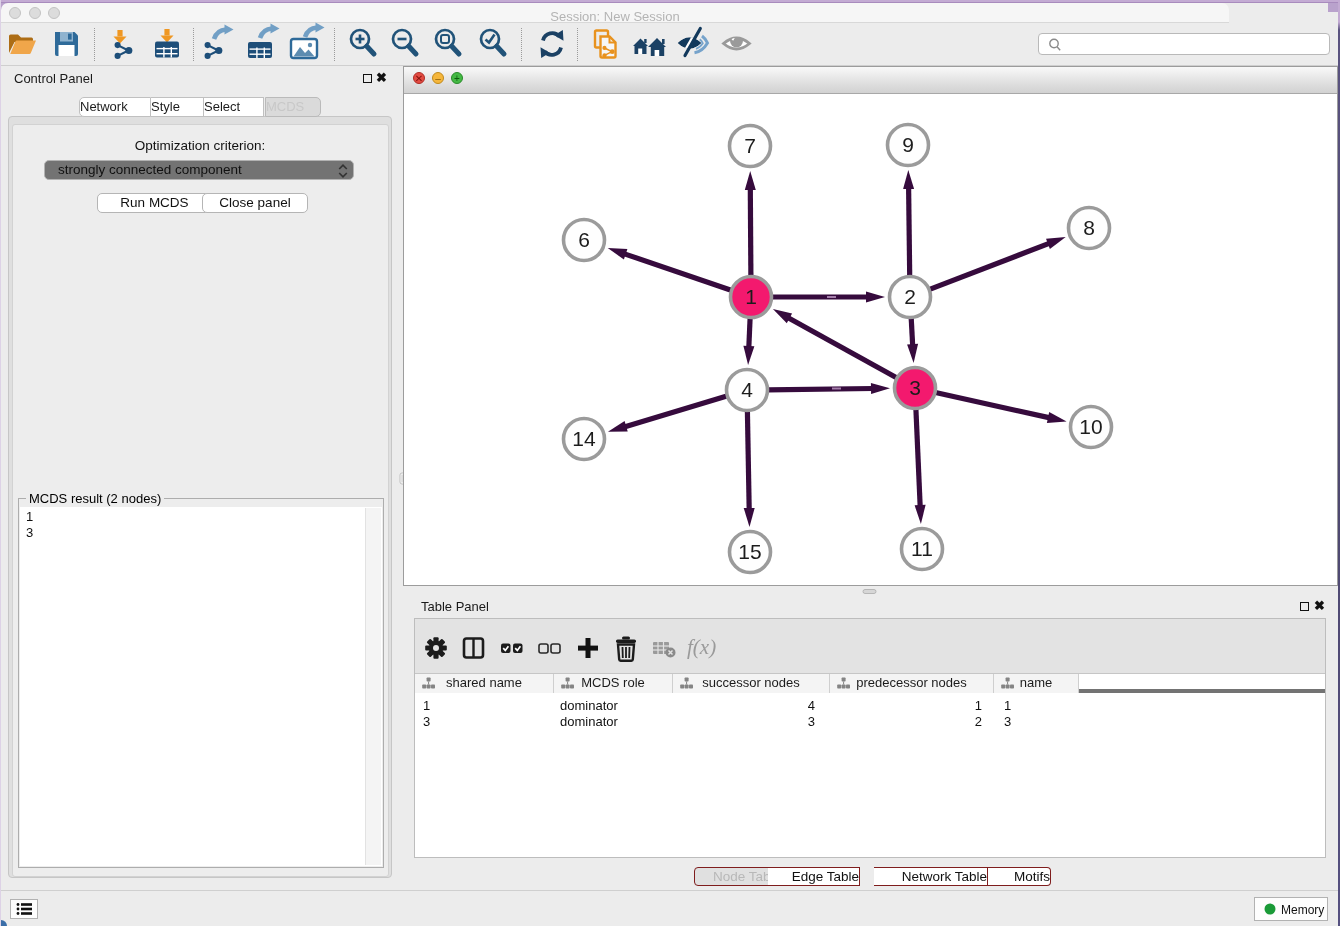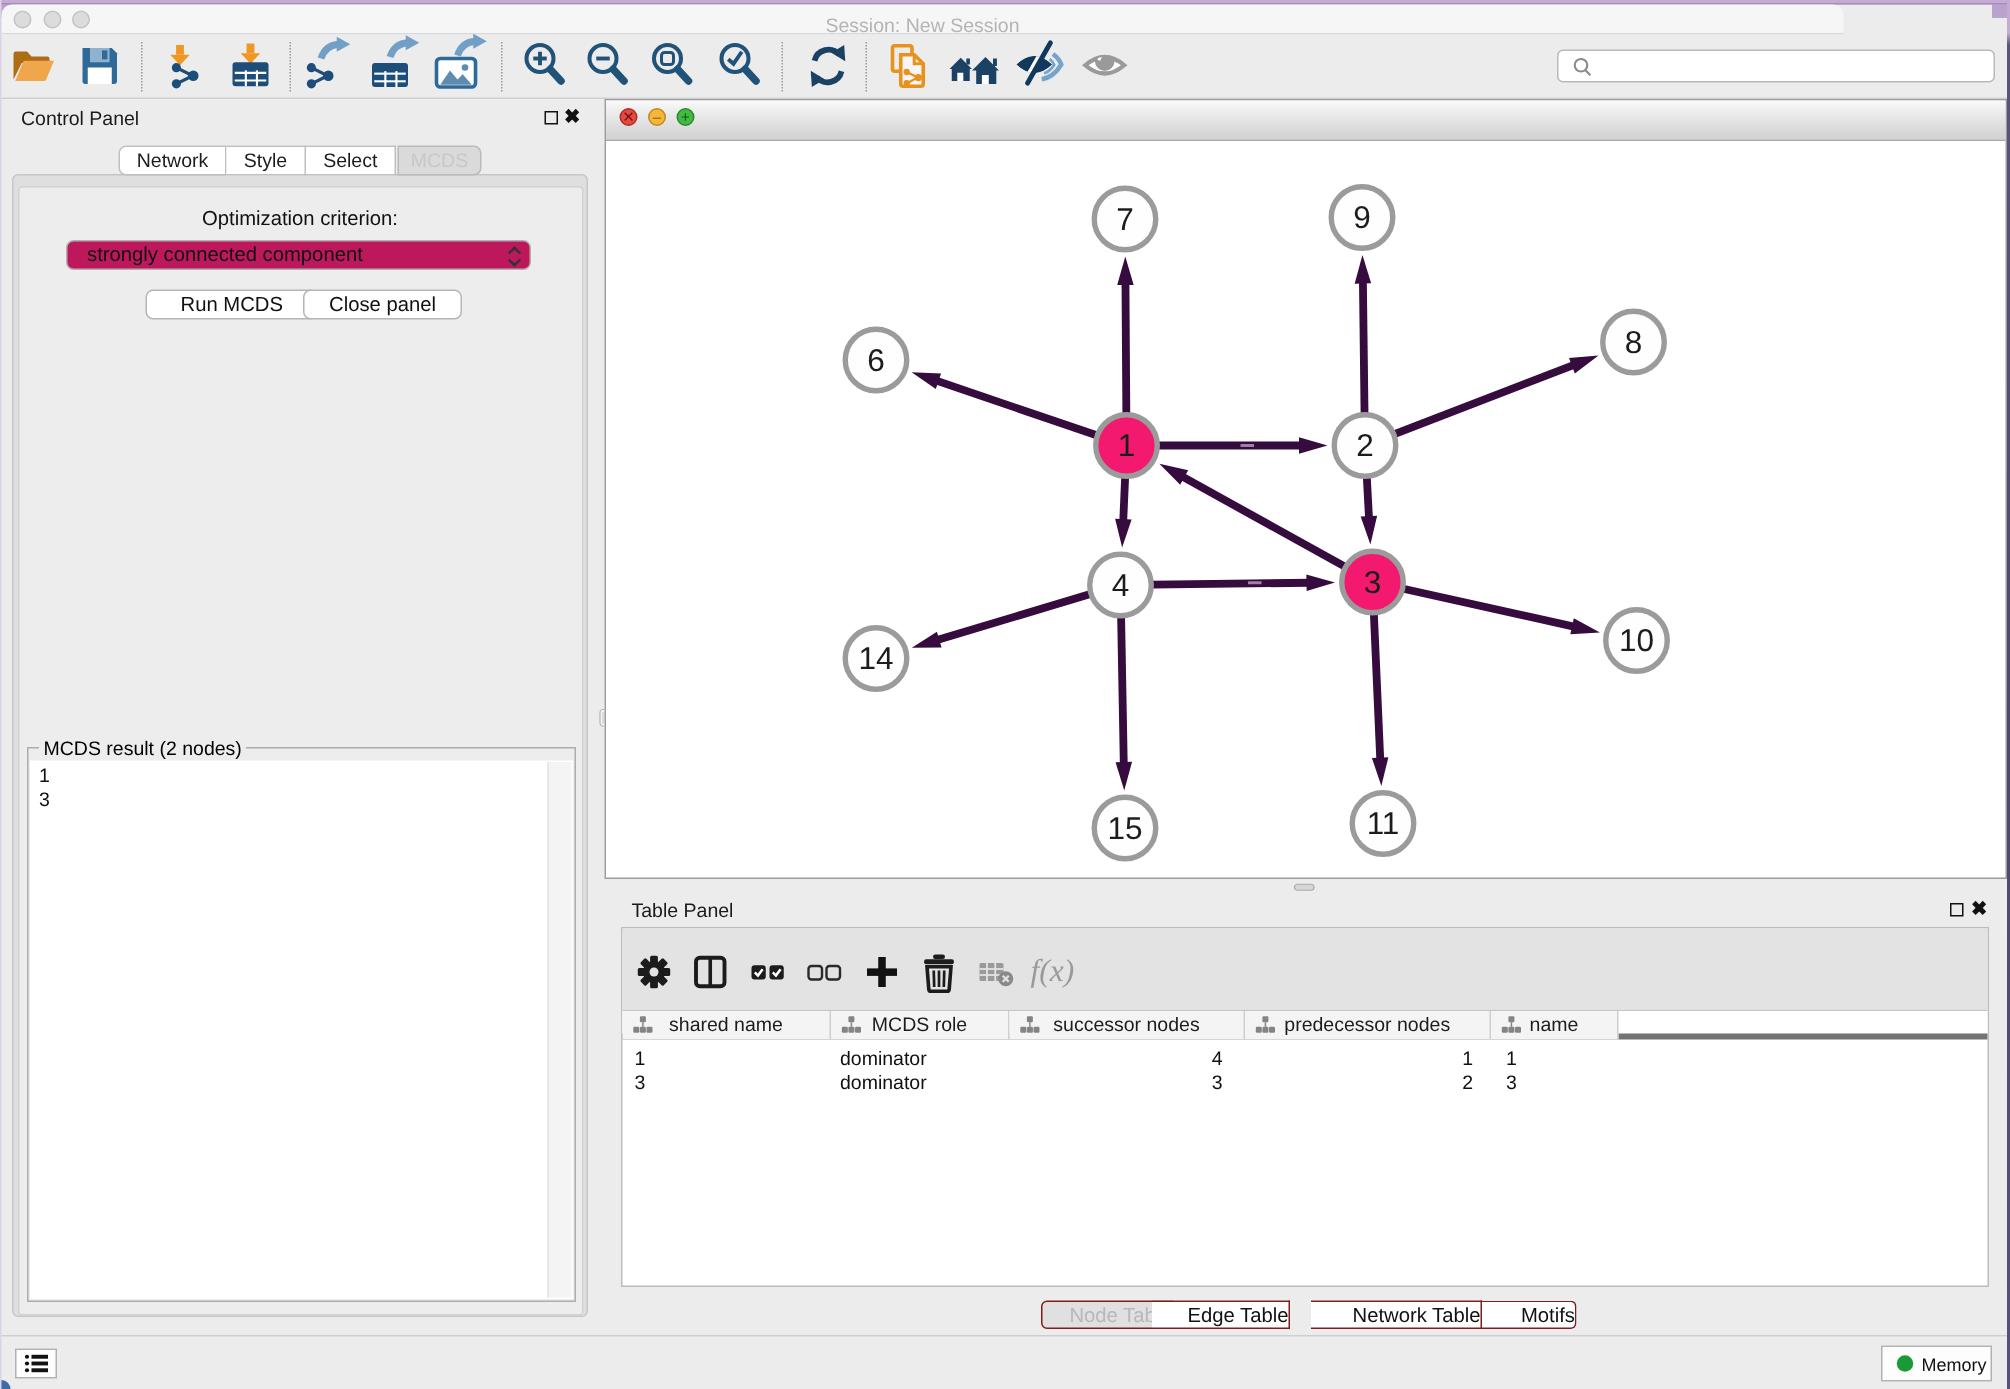--- a/index.html
+++ b/index.html
@@ -12,25 +12,25 @@
 #titlebar .tl{position:absolute;top:4px;width:12px;height:12px;border-radius:50%;background:#dcdcdc;border:1px solid #c3c3c3}
 #wintitle{left:0;right:0;top:6px;text-align:center;color:#b4b4b4;font-size:13px}
 #toolbar{left:1px;top:23px;width:1337px;height:43px;background:#ececec;border-bottom:1px solid #cfcfcf}
 .tsep{position:absolute;top:5px;height:33px;width:1px;border-left:1px dotted #9a9a9a}
 #searchbox{left:1037px;top:10px;width:292px;height:22px;background:#fff;border:1px solid #b9b9b9;border-radius:4px}
 
 #cptitle{left:14px;top:71px;font-size:13px;color:#1a1a1a}
 .floatbtn{position:absolute;width:9px;height:9px;border:1.5px solid #111}
 .closex{position:absolute;font-size:13px;color:#111;font-weight:bold}
 #tabs{left:79px;top:97px;height:20px}
-.tabseg{position:absolute;top:0;height:20px;background:#fff;border:1px solid #c0c0c0;font-size:13px;color:#1c1c1c;text-align:center;line-height:18px}
+.tabseg{position:absolute;top:0;height:20px;background:#fff;border:1px solid #c0c0c0;font-size:13px;color:#1c1c1c;line-height:18px}
 #pane1{left:8px;top:116px;width:384px;height:762px;background:#dfdfdf;border:1px solid #c6c6c6;border-radius:4px}
 #pane2{left:12px;top:124px;width:377px;height:753px;background:#ededed;border:1px solid #d2d2d2;border-radius:3px}
 #optlabel{left:0;width:400px;top:138px;text-align:center;font-size:13.5px;color:#111}
-#combo{left:44px;top:160px;width:310px;height:20px;background:#be185d;border:1px solid #b2b2b2;border-radius:5px;font-size:13.5px;color:#111;line-height:18px;padding-left:13px}
+#combo{left:44px;top:160px;width:310px;height:20px;background:#737373;border:1px solid #b2b2b2;border-radius:5px;font-size:13.5px;color:#111;line-height:18px;padding-left:13px}
 .btn{position:absolute;background:#fff;border:1px solid #b5b5b5;border-radius:5px;font-size:13.5px;color:#111;text-align:center;line-height:18px}
 #groupbox{left:18px;top:498px;width:366px;height:370px;border:1px solid #adadad}
 #grouplabel{left:26px;top:491px;background:#ededed;font-size:13px;color:#000000;padding:0 3px}
 #resultarea{left:20px;top:507px;width:362px;height:359px;background:#fff;font-size:13px;color:#111;line-height:16px;padding:2px 0 0 6px}
 #resultsb{left:365px;top:508px;width:16px;height:357px;background:#f4f4f4;border-left:1px solid #e2e2e2}
 
 #netframe{left:403px;top:66px;width:935px;height:520px;background:#fff;border:1px solid #9c9c9c}
 #nettitle{left:0;top:0;width:933px;height:27px;background:linear-gradient(#f9f9f9,#dcdcdc 70%,#d2d2d2);border-bottom:1px solid #a8a8a8}
 .mac{position:absolute;top:4.5px;width:12px;height:12px;border-radius:50%;font-size:10px;line-height:12px;text-align:center}
 #netname{left:0;width:933px;top:4px;text-align:center;font-size:13px;font-weight:bold;color:#1a1a1a}

